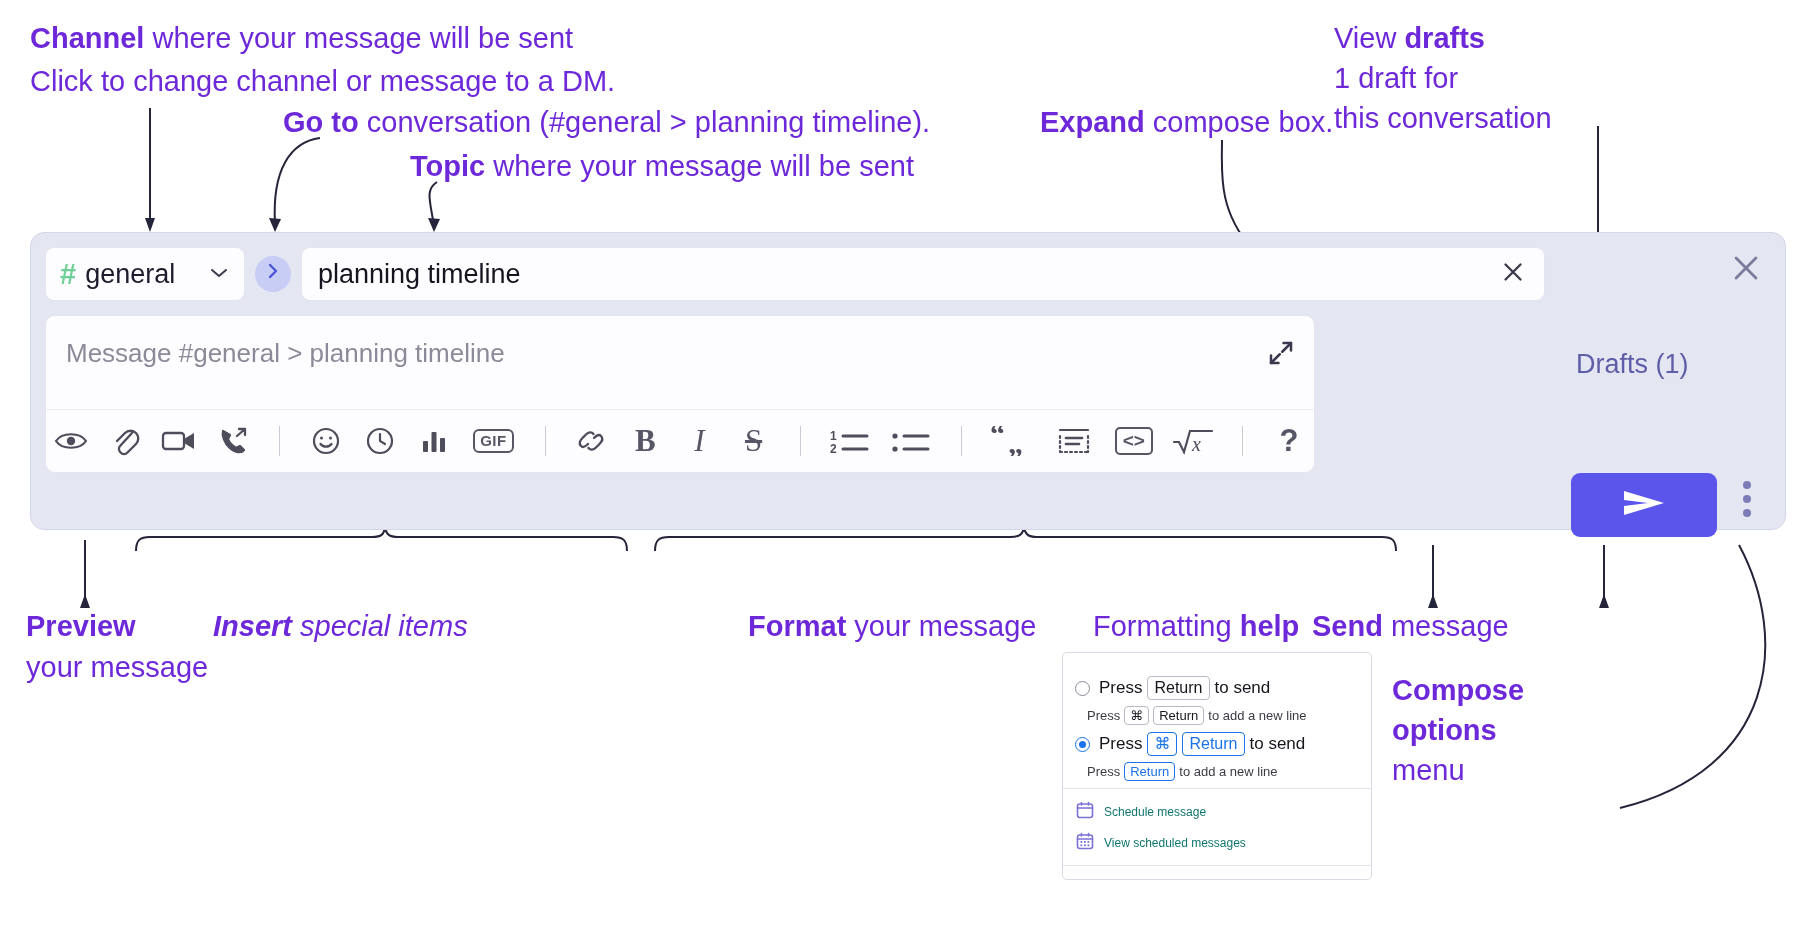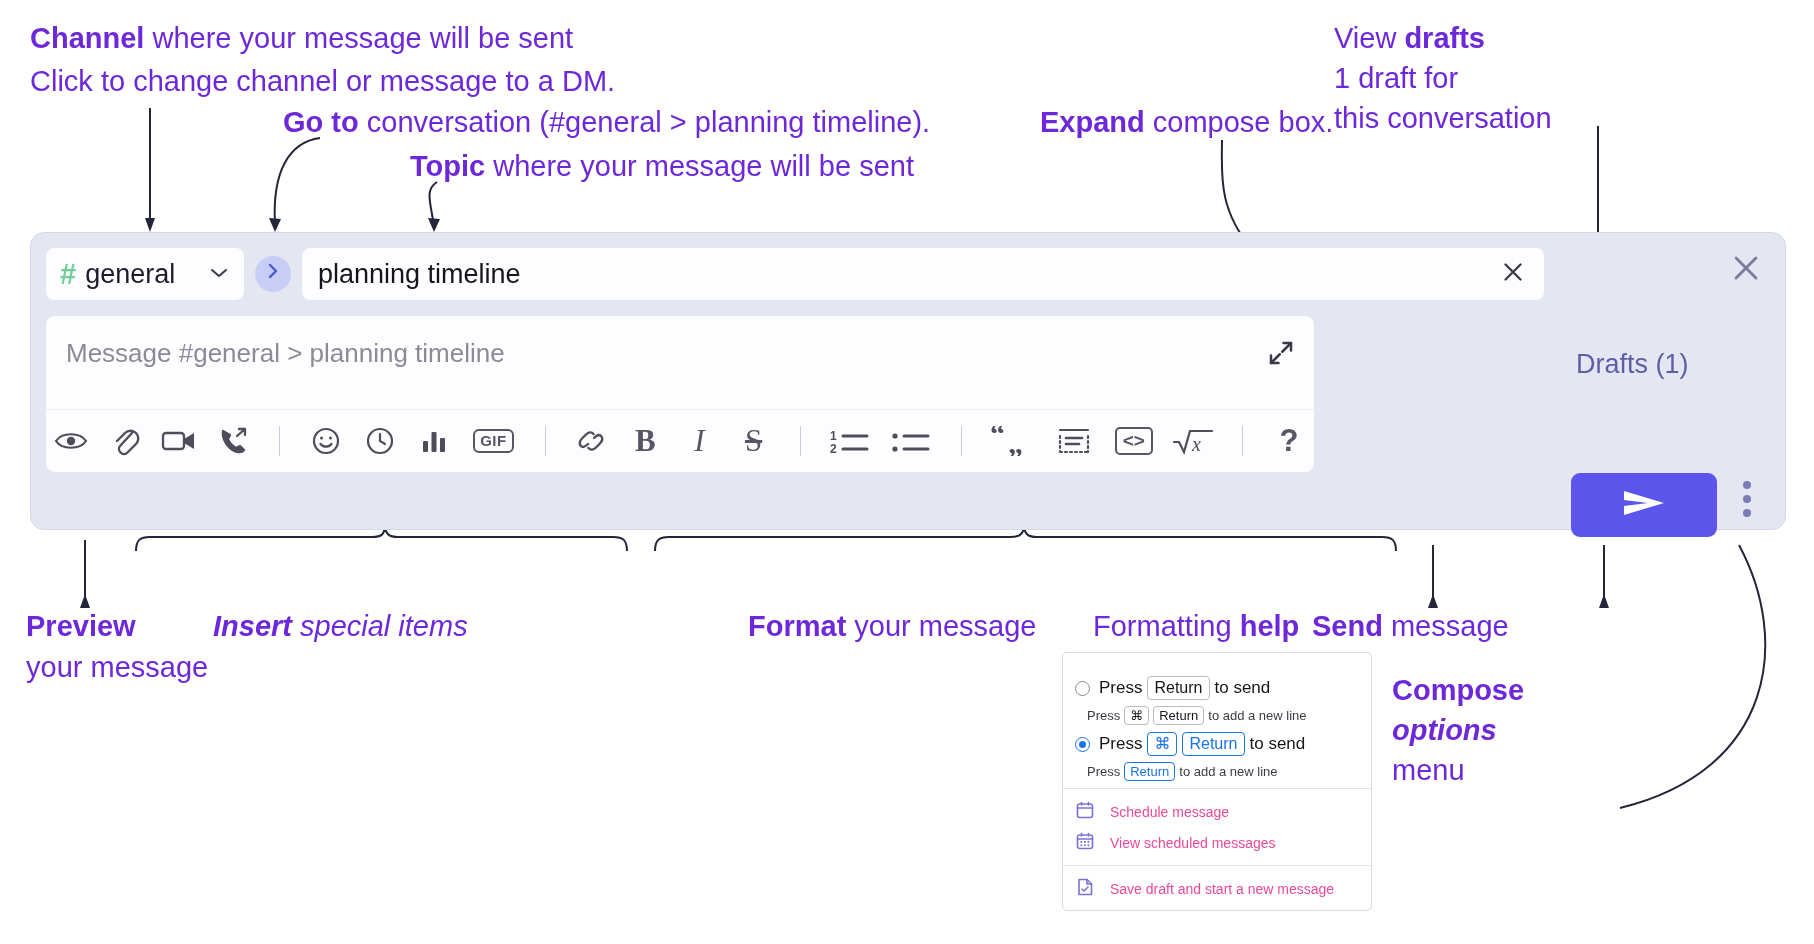--- a/index.html
+++ b/index.html
@@ -104,21 +104,21 @@
   }
   .opt-main{font-size:17px;color:#16161d;display:flex;align-items:center;gap:5px;flex-wrap:wrap;}
   .opt-sub{font-size:13px;color:#3b3b45;display:flex;align-items:center;gap:4px;margin:3px 0 4px 24px;}
   .key{
     border:1px solid #b9b9c4;border-radius:4px;padding:0 6px;background:#fff;
     font-size:16px;line-height:1.35;color:#16161d;display:inline-block;
   }
   .key.sm{font-size:13px;padding:0 5px;}
   .key.blue{border-color:#1a73e8;color:#1a73e8;}
   .divider{height:1px;background:#e4e4ec;margin:7px 0;}
-  .menu-item{display:flex;align-items:center;gap:15px;padding:4px 12px;font-size:14px;color:#ec4899;}
+  .menu-item{display:flex;align-items:center;gap:9px;padding:4px 12px;font-size:12px;color:#0f766e;}
   .menu-item svg{flex:0 0 auto;}
 </style>
 </head>
 <body>
 
 <div class="stage">
 
   <svg class="overlay" viewBox="0 0 1814 944">
     <g stroke="#24243a" stroke-width="2" fill="none">
 
@@ -195,21 +195,21 @@
   <div class="ann" style="left:1093px;top:608px;font-size:29px;">
     <span>Formatting </span><b>help</b>
   </div>
 
   <div class="ann" style="left:1312px;top:608px;font-size:29px;">
     <b>Send</b><span> message</span>
   </div>
 
   <div class="ann" style="left:1392px;top:672px;font-size:29px;">
     <div><b>Compose</b></div>
-    <div style="margin-top:3px;font-style:italic;"><b>options</b></div>
+    <div style="margin-top:3px;"><b>options</b></div>
     <div style="margin-top:3px;">menu</div>
   </div>
 
   <div class="compose">
 
     <div class="close-x">
       <svg width="34" height="34" viewBox="0 0 24 24" fill="none" stroke="#7b7b9c" stroke-width="2" stroke-linecap="round">
         <path d="M5 5 L19 19 M19 5 L5 19"></path>
       </svg>
     </div>
@@ -475,26 +475,16 @@
               <rect x="9" y="13.4" width="1.8" height="1.8"></rect>
               <rect x="12.5" y="13.4" width="1.8" height="1.8"></rect>
           </g>
         </svg>
       </span>
       <span>View scheduled messages</span>
     </div>
 
     <div class="divider"></div>
 
-    <div class="menu-item">
-      <span>
-        <svg width="20" height="20" viewBox="0 0 20 20" fill="none" stroke="#7b72d6" stroke-width="1.6" stroke-linecap="round" stroke-linejoin="round">
-          <path d="M4 2.5 L12 2.5 L16.5 7 L16.5 17.5 L4 17.5 Z"></path>
-          <path d="M12 2.5 L12 7 L16.5 7"></path>
-          <path d="M7 12 L9 14 L13 10"></path>
-        </svg>
-      </span>
-      <span>Save draft and start a new message</span>
-    </div>
 
   </div>
 
 </div>
 
 </body></html>

